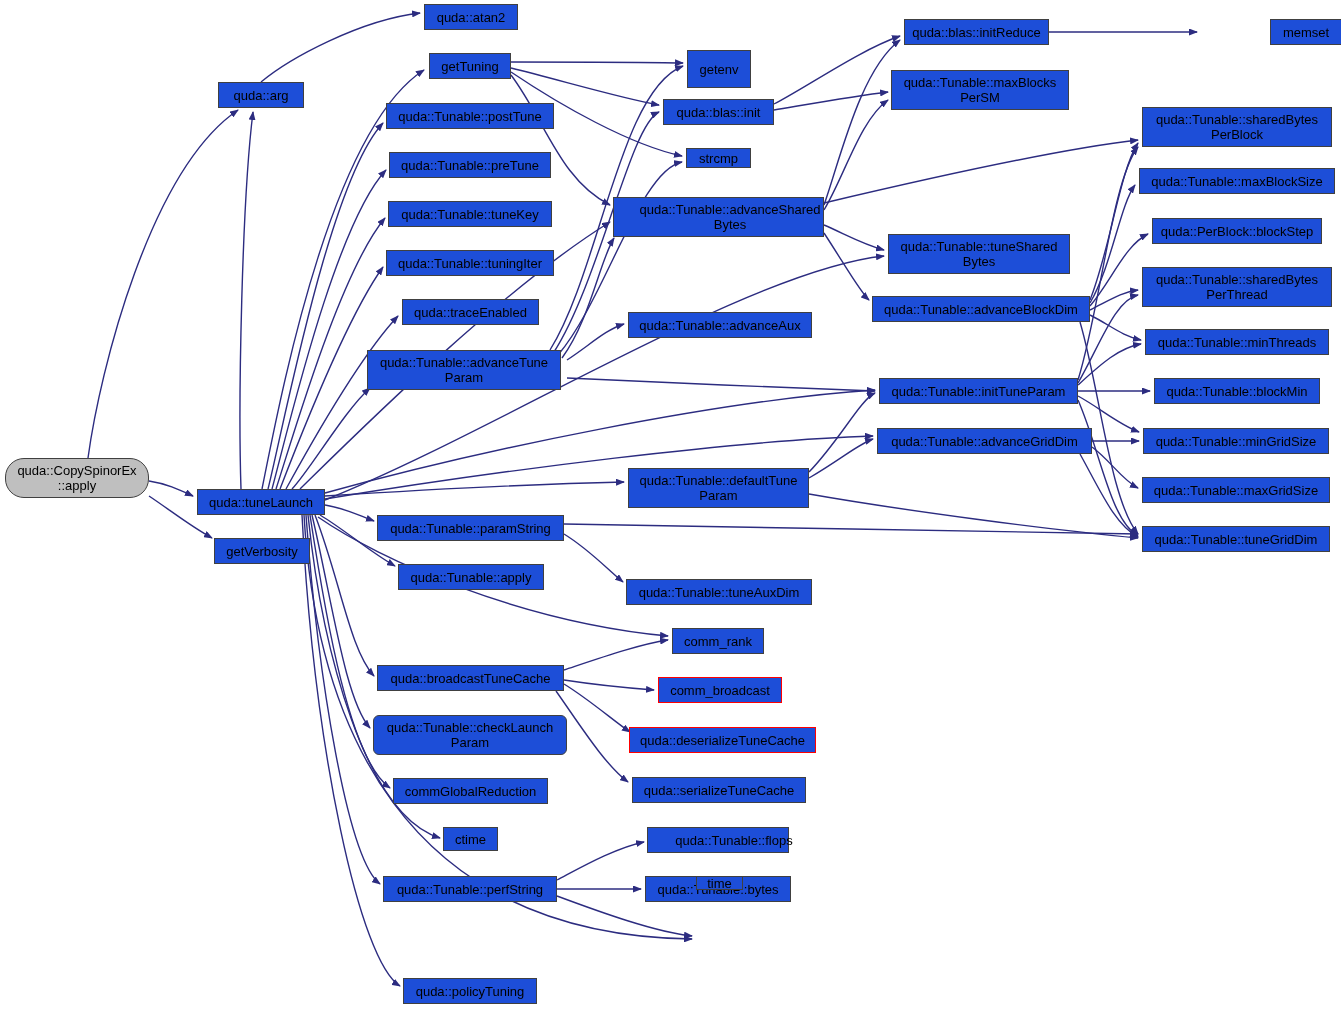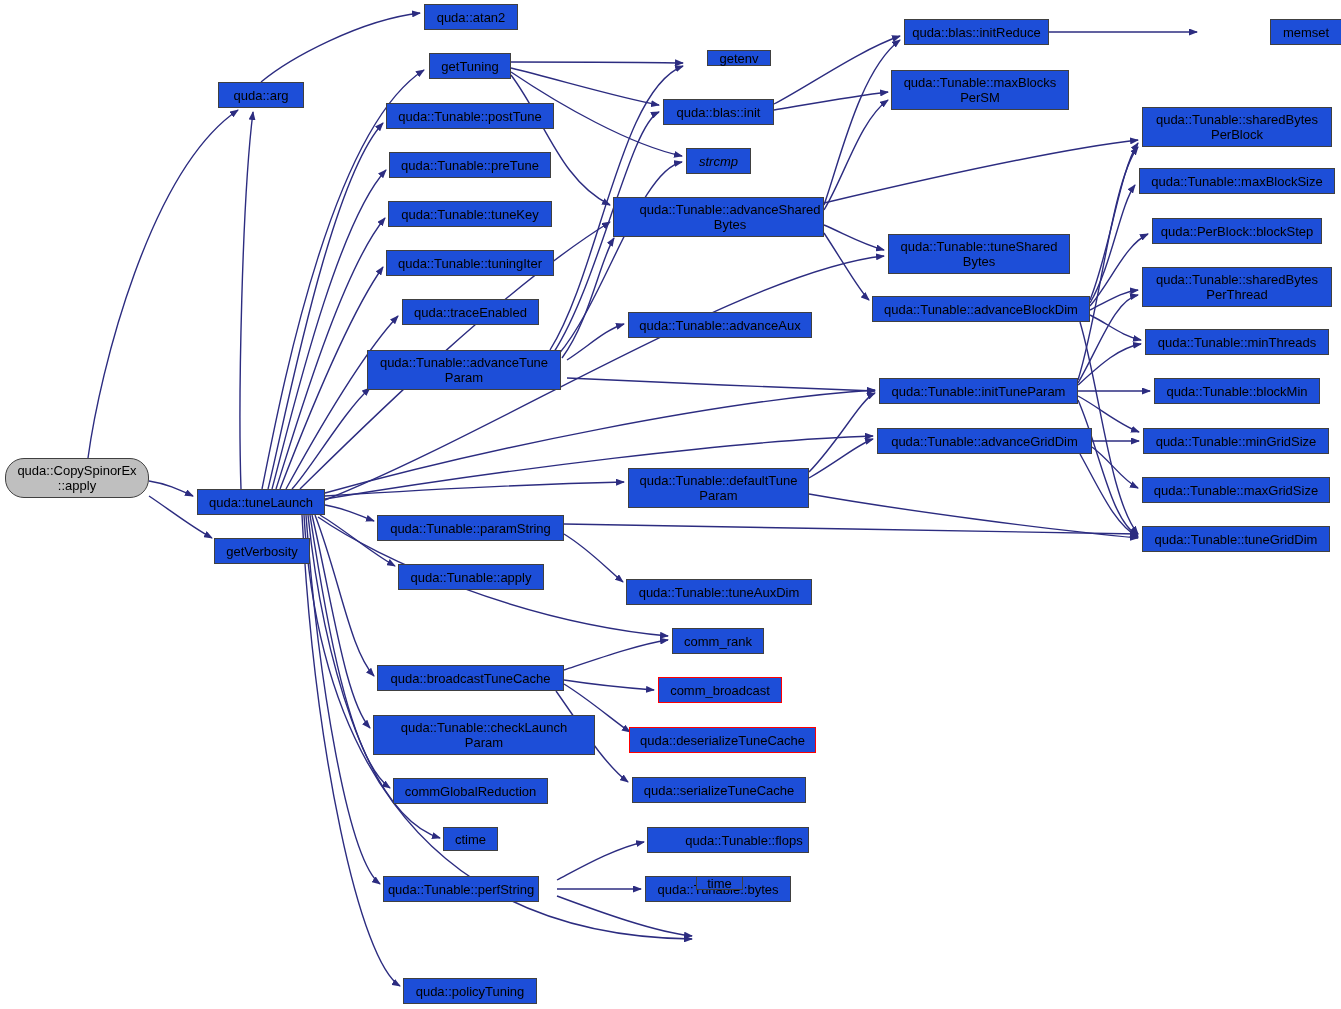--- a/index.html
+++ b/index.html
@@ -144,40 +144,40 @@
       <div class="node" style="left: 388px; top: 201px; width: 164px; height: 26px;">quda::Tunable::tuneKey</div>
       <div class="node" style="left: 386px; top: 250px; width: 168px; height: 26px;">quda::Tunable::tuningIter</div>
       <div class="node" style="left: 402px; top: 299px; width: 137px; height: 26px;">quda::traceEnabled</div>
       <div class="node" style="left: 367px; top: 350px; width: 194px; height: 40px;">quda::Tunable::advanceTune
 Param</div>
       <div class="node" style="left: 197px; top: 489px; width: 128px; height: 26px;">quda::tuneLaunch</div>
       <div class="node" style="left: 214px; top: 538px; width: 96px; height: 26px;">getVerbosity</div>
       <div class="node" style="left: 377px; top: 515px; width: 187px; height: 26px;">quda::Tunable::paramString</div>
       <div class="node" style="left: 398px; top: 564px; width: 146px; height: 26px;">quda::Tunable::apply</div>
       <div class="node" style="left: 377px; top: 665px; width: 187px; height: 26px;">quda::broadcastTuneCache</div>
-      <div class="node" style="left: 373px; top: 715px; width: 222px; height: 40px;">quda::Tunable::checkLaunch
+      <div class="node" style="left: 373px; top: 715px; width: 194px; height: 40px; border-radius: 6px;">quda::Tunable::checkLaunch
 Param</div>
       <div class="node" style="left: 393px; top: 778px; width: 155px; height: 26px;">commGlobalReduction</div>
       <div class="node" style="left: 443px; top: 827px; width: 55px; height: 24px;">ctime</div>
-      <div class="node" style="left: 383px; top: 876px; width: 156px; height: 26px;">quda::Tunable::perfString</div>
+      <div class="node" style="left: 383px; top: 876px; width: 174px; height: 26px;">quda::Tunable::perfString</div>
       <div class="node" style="left: 403px; top: 978px; width: 134px; height: 26px;">quda::policyTuning</div>
-      <div class="node" style="left: 687px; top: 50px; width: 64px; height: 16px; margin-left: 20px;">getenv</div>
+      <div class="node" style="left: 687px; top: 50px; width: 64px; height: 38px;">getenv</div>
       <div class="node" style="left: 663px; top: 99px; width: 111px; height: 26px;">quda::blas::init</div>
-      <div class="node" style="left: 686px; top: 148px; width: 65px; height: 26px; font-style: italic;">strcmp</div>
+      <div class="node" style="left: 686px; top: 148px; width: 65px; height: 20px;">strcmp</div>
       <div class="node" style="left: 613px; top: 197px; width: 211px; height: 40px; padding-left: 27px;">quda::Tunable::advanceShared
 Bytes</div>
       <div class="node" style="left: 628px; top: 312px; width: 184px; height: 26px;">quda::Tunable::advanceAux</div>
       <div class="node" style="left: 628px; top: 468px; width: 181px; height: 40px;">quda::Tunable::defaultTune
 Param</div>
       <div class="node" style="left: 626px; top: 579px; width: 186px; height: 26px;">quda::Tunable::tuneAuxDim</div>
       <div class="node" style="left: 672px; top: 628px; width: 92px; height: 26px;">comm_rank</div>
       <div class="node warn" style="left: 658px; top: 677px; width: 124px; height: 26px;">comm_broadcast</div>
       <div class="node warn" style="left: 629px; top: 727px; width: 187px; height: 26px;">quda::deserializeTuneCache</div>
       <div class="node" style="left: 632px; top: 777px; width: 174px; height: 26px;">quda::serializeTuneCache</div>
-      <div class="node" style="left: 647px; top: 827px; width: 162px; height: 26px; padding-left: 36px;">quda::Tunable::flops</div>
+      <div class="node" style="left: 647px; top: 827px; width: 142px; height: 26px; padding-left: 36px;">quda::Tunable::flops</div>
       <div class="node" style="left: 645px; top: 876px; width: 146px; height: 26px;">quda::Tunable::bytes</div>
       <div class="node" style="left: 696px; top: 876px; width: 47px; height: 14px;">time</div>
       <div class="node" style="left: 904px; top: 19px; width: 145px; height: 26px;">quda::blas::initReduce</div>
       <div class="node" style="left: 1270px; top: 19px; width: 72px; height: 26px;">memset</div>
       <div class="node" style="left: 891px; top: 70px; width: 178px; height: 40px;">quda::Tunable::maxBlocks
 PerSM</div>
       <div class="node" style="left: 888px; top: 234px; width: 182px; height: 40px;">quda::Tunable::tuneShared
 Bytes</div>
       <div class="node" style="left: 872px; top: 296px; width: 218px; height: 26px;">quda::Tunable::advanceBlockDim</div>
       <div class="node" style="left: 879px; top: 378px; width: 199px; height: 26px;">quda::Tunable::initTuneParam</div>

